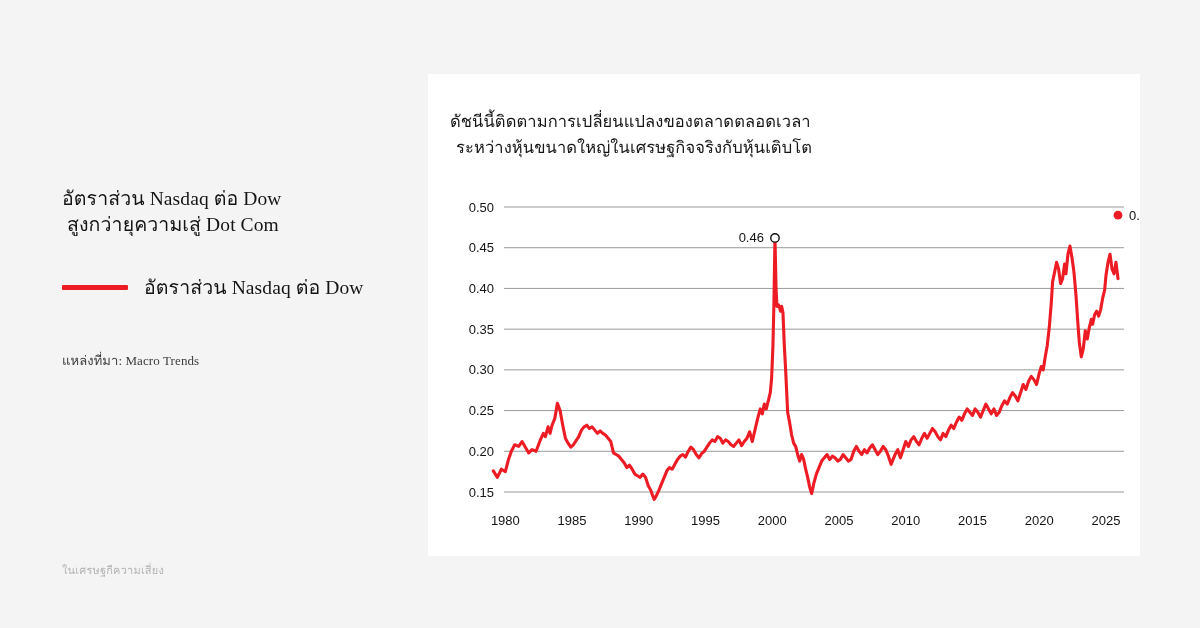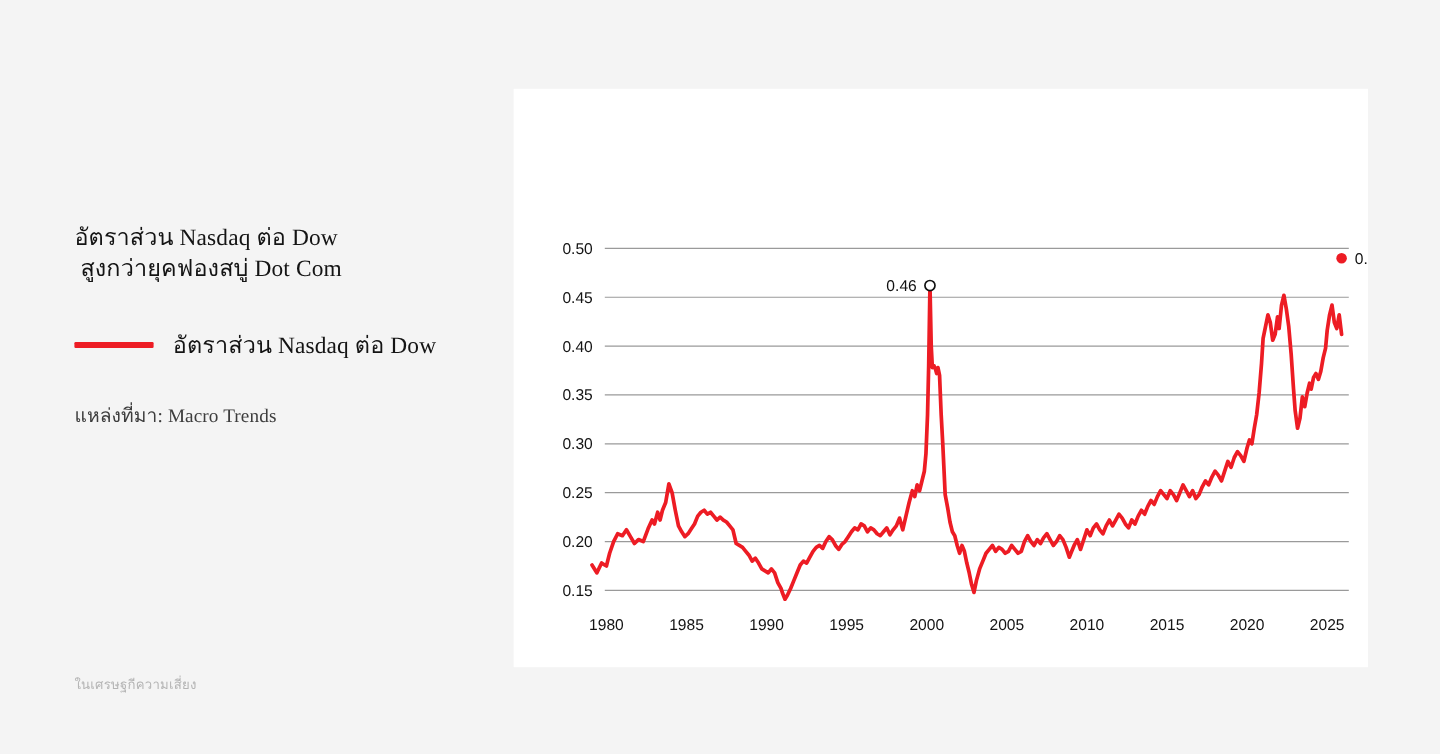--- a/index.html
+++ b/index.html
@@ -39,22 +39,22 @@
     display:block;
   }
   .legend-label{
     font-size:19.5px;
     color:#141414;
     letter-spacing:.1px;
     white-space:nowrap;
   }
   .source{
     position:absolute;
-    left:62px;top:334px;
-    font-size:16px;
+    left:62px;top:350px;
+    font-size:13px;
     color:#3d3d3d;
     letter-spacing:.1px;
   }
   .disclaimer{
     position:absolute;
     left:62px;top:561px;
     font-size:11px;
     color:#b4b4b4;
     letter-spacing:.2px;
   }
@@ -104,35 +104,39 @@
   .gridline{stroke:#9a9a9a;stroke-width:1;}
   .series-path{fill:none;stroke-width:3.1;stroke-linejoin:round;stroke-linecap:round;}
 </style>
 </head>
 <body>
 
 <div class="left-panel">
 
   <div class="headline">
     <span>อัตราส่วน Nasdaq ต่อ Dow</span>
-    <span class="ln2">สูงกว่ายุคฟองสบู่ Dot Com</span>
+    <span class="ln2">สูงกว่ายุความเสู่ Dot Com</span>
   </div>
 
   <div class="legend">
     <span class="legend-swatch"></span>
     <span class="legend-label">อัตราส่วน Nasdaq ต่อ Dow</span>
   </div>
 
   <div class="source">แหล่งที่มา: Macro Trends</div>
 
   <div class="disclaimer">ในเศรษฐกีความเสี่ยง</div>
 </div>
 
 <div class="chart-card">
 
+  <div class="chart-title">
+    <span>ดัชนีนี้ติดตามการเปลี่ยนแปลงของตลาดตลอดเวลา</span>
+    <span class="t2">ระหว่างหุ้นขนาดใหญ่ในเศรษฐกิจจริงกับหุ้นเติบโต</span>
+  </div>
 
   <div class="plot-wrap">
     <svg class="plot-svg" id="plot" width="712" height="482" viewBox="0 0 712 482">
       <g id="gridlines">
           <line x1="76" x2="696" y1="418" y2="418" class="gridline"></line>
           <line x1="76" x2="696" y1="377.28571428571433" y2="377.28571428571433" class="gridline"></line>
           <line x1="76" x2="696" y1="336.57142857142856" y2="336.57142857142856" class="gridline"></line>
           <line x1="76" x2="696" y1="295.8571428571429" y2="295.8571428571429" class="gridline"></line>
           <line x1="76" x2="696" y1="255.14285714285717" y2="255.14285714285717" class="gridline"></line>
           <line x1="76" x2="696" y1="214.42857142857142" y2="214.42857142857142" class="gridline"></line>

